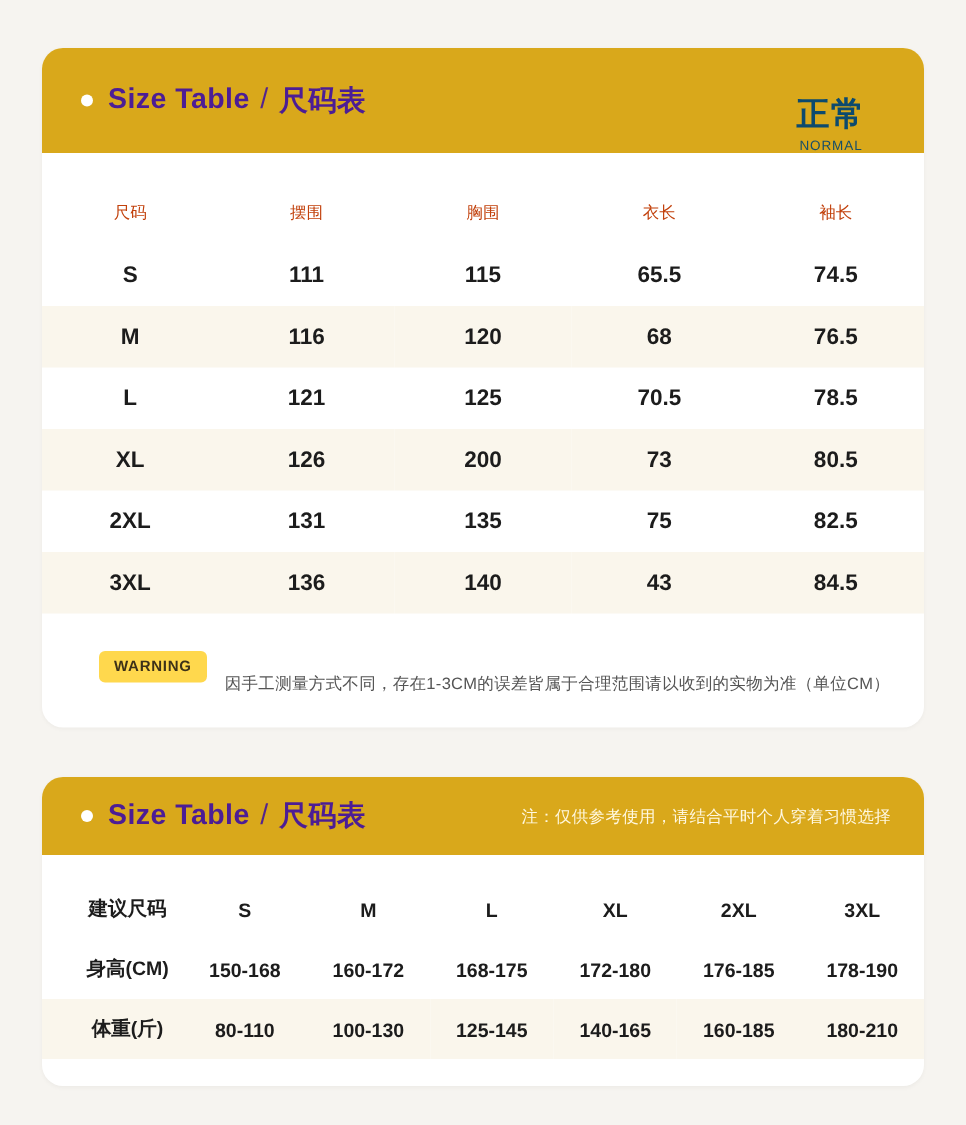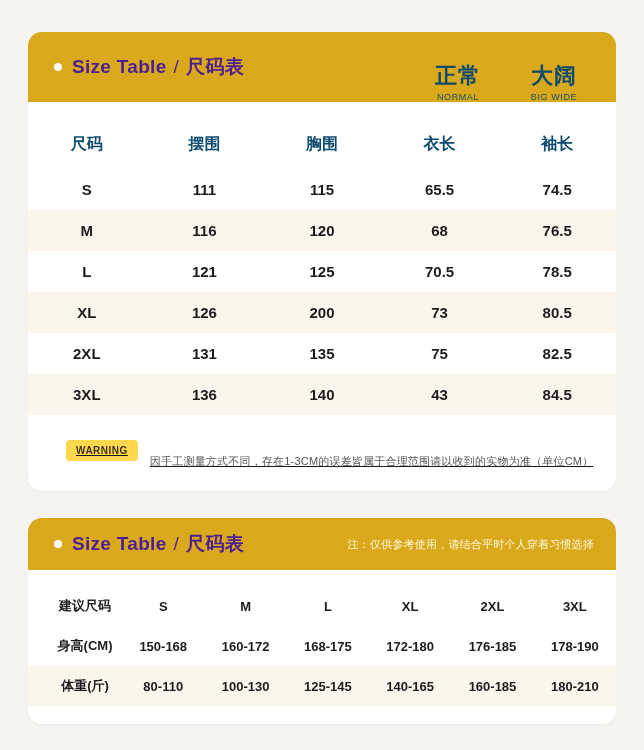--- a/index.html
+++ b/index.html
@@ -107,23 +107,23 @@
   .tab.active .zh { color: #2b2412; }
   .tab.active .en { color: #6b5a22; }
 
   .table1 {
     width: 100%;
     border-collapse: collapse;
     margin-top: 18px;
     margin-bottom: 6px;
   }
   .table1 th {
-    font-size: 16px;
-    font-weight: bold;
-    color: #0c4a6e;
+    font-size: 11px;
+    font-weight: normal;
+    color: #c2410c;
     padding: 14px 0 14px 0;
     text-align: center;
   }
   .table1 td {
     font-size: 15px;
     font-weight: bold;
     color: #1c1c1c;
     padding: 12px 0;
     text-align: center;
   }
@@ -133,21 +133,20 @@
   .table1 col.c0 { width: 20%; }
   .table1 col.c1 { width: 20%; }
   .table1 col.c2 { width: 20%; }
   .table1 col.c3 { width: 20%; }
   .table1 col.c4 { width: 20%; }
 
   .warning-row {
     display: flex;
     align-items: center;
     margin: 16px 0 22px 38px;
-    text-decoration: underline;
   }
   .warning-badge {
     background: #ffd84d;
     color: #3d3118;
     font-size: 10px;
     font-weight: bold;
     letter-spacing: 0.5px;
     padding: 5px 10px;
     border-radius: 4px;
     margin-right: 12px;
@@ -222,24 +221,20 @@
         <span>Size Table</span>
         <span class="slash">/</span>
         <span>尺码表</span>
       </div>
 
       <div class="tabs">
         <div class="tab">
           <span class="zh">正常</span>
           <span class="en">NORMAL</span>
         </div>
-        <div class="tab">
-          <span class="zh">大阔</span>
-          <span class="en">BIG WIDE</span>
-        </div>
       </div>
     </div>
 
     <table class="table1">
       <colgroup>
         <col class="c0">
           <col class="c1">
           <col class="c2">
           <col class="c3">
           <col class="c4">

